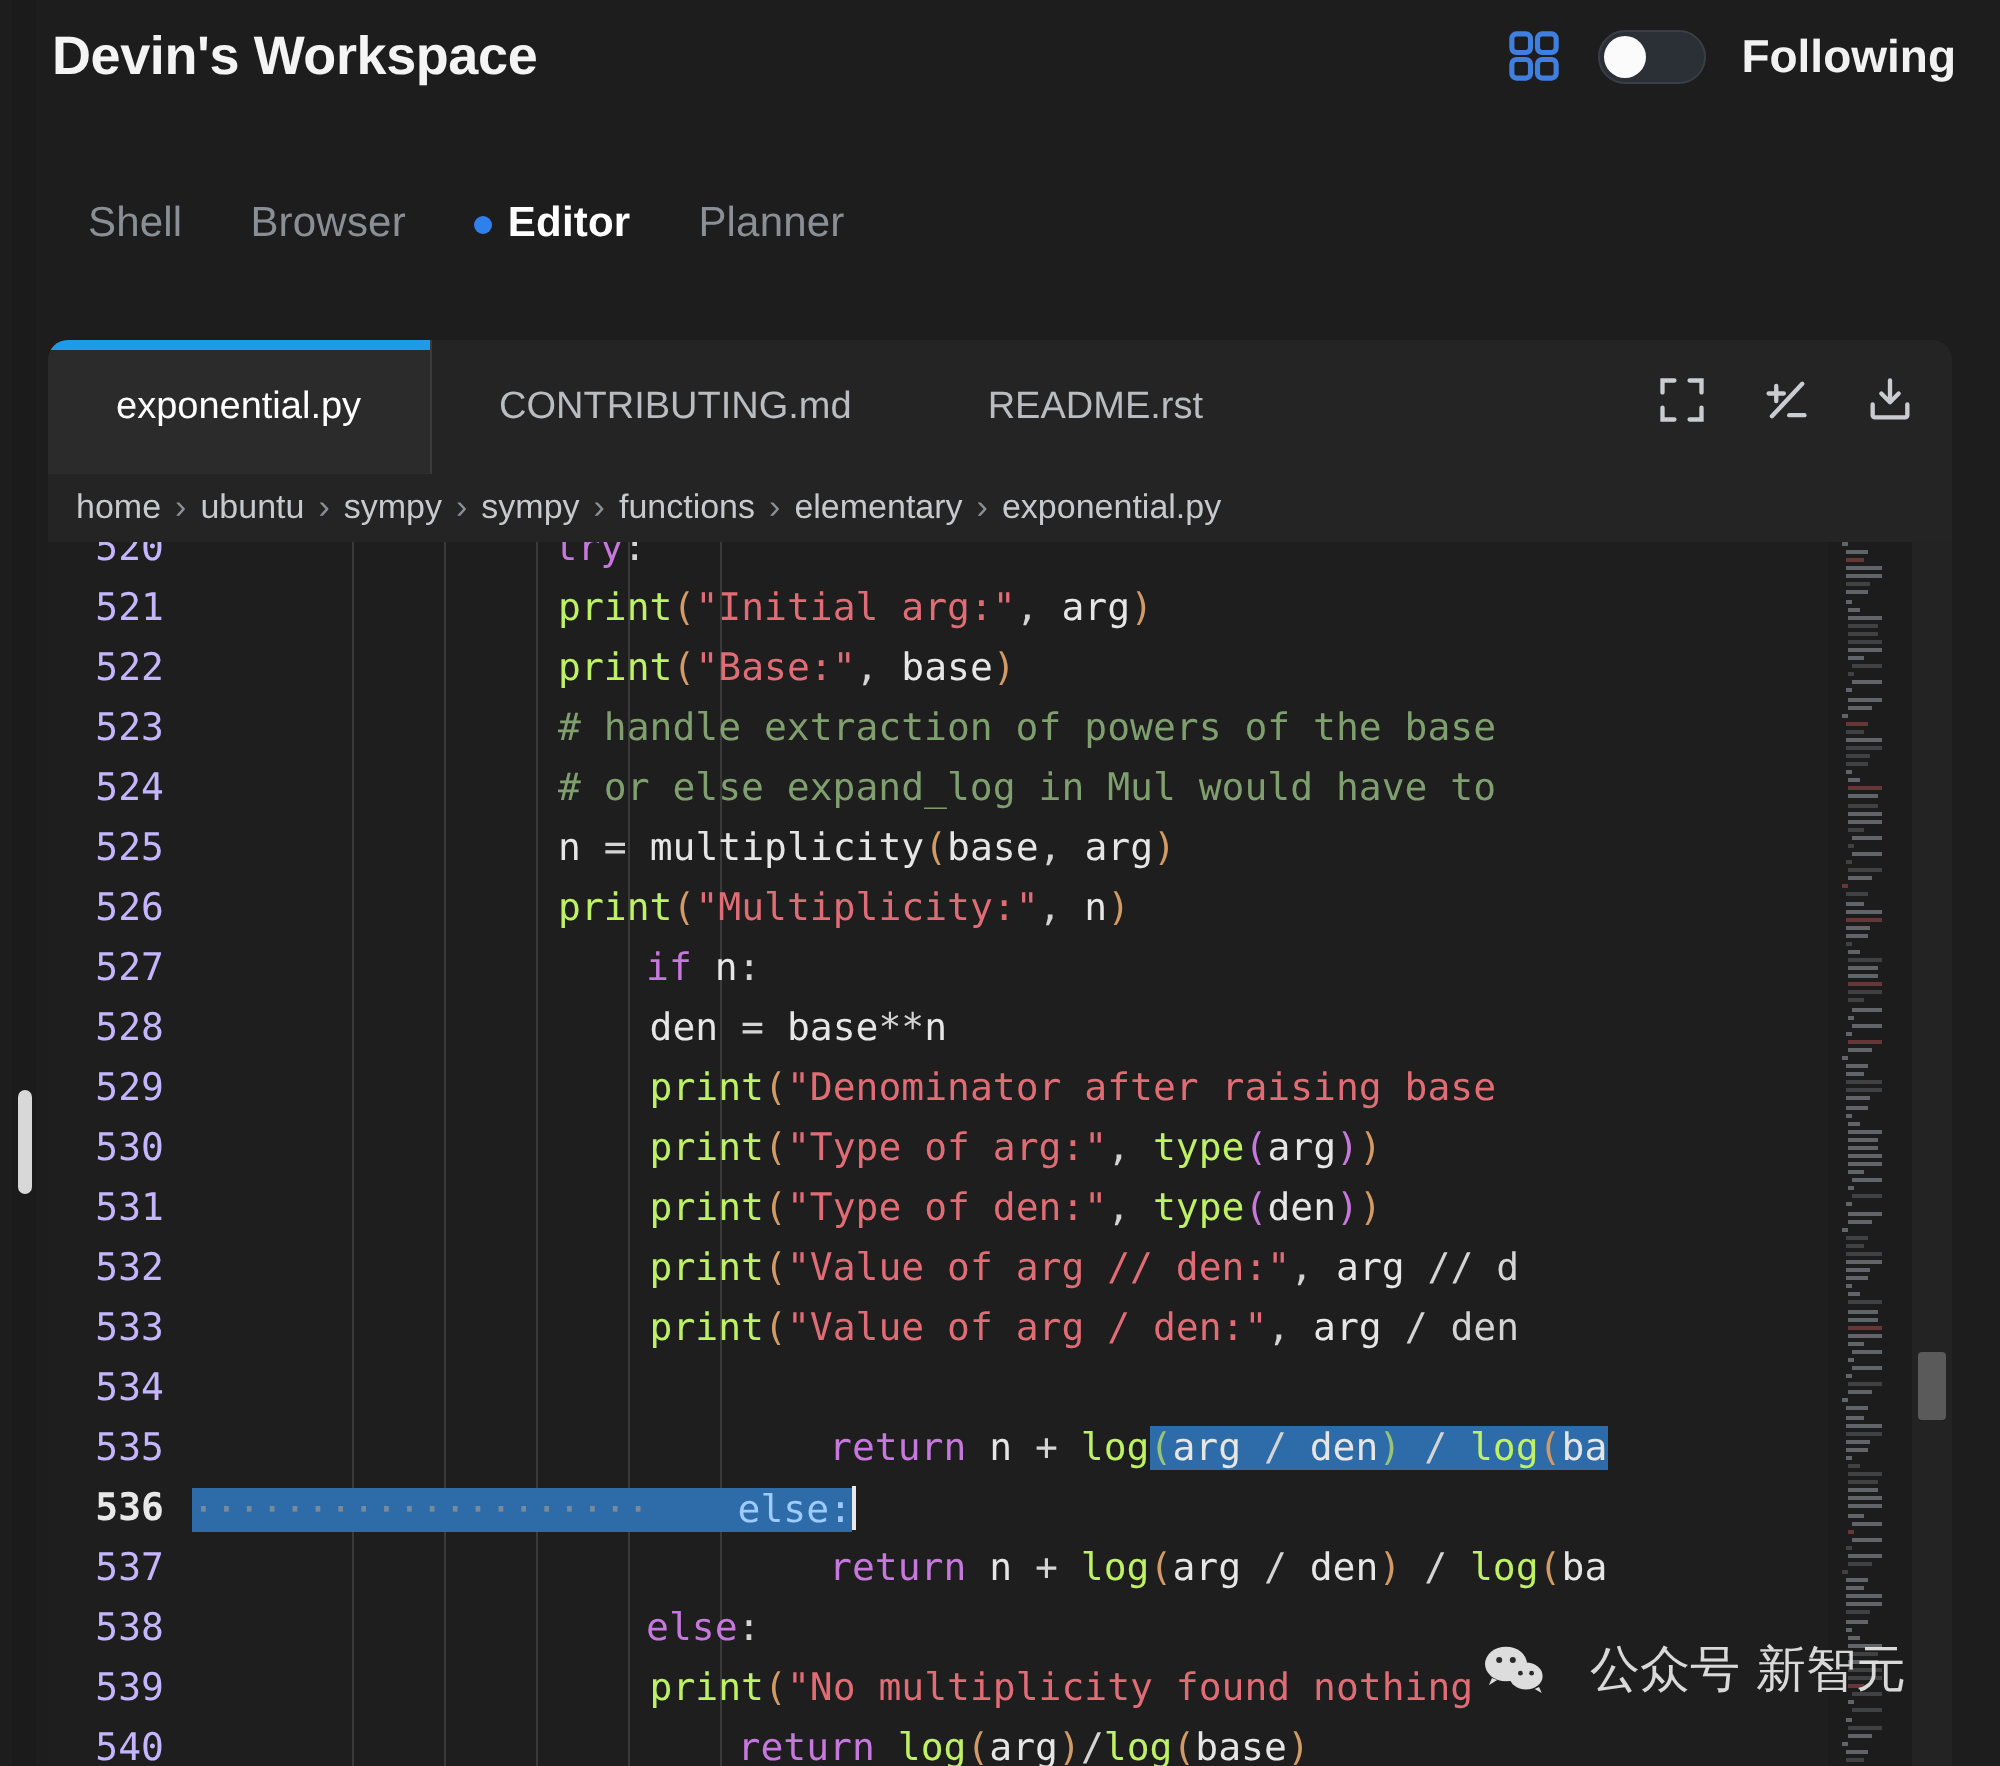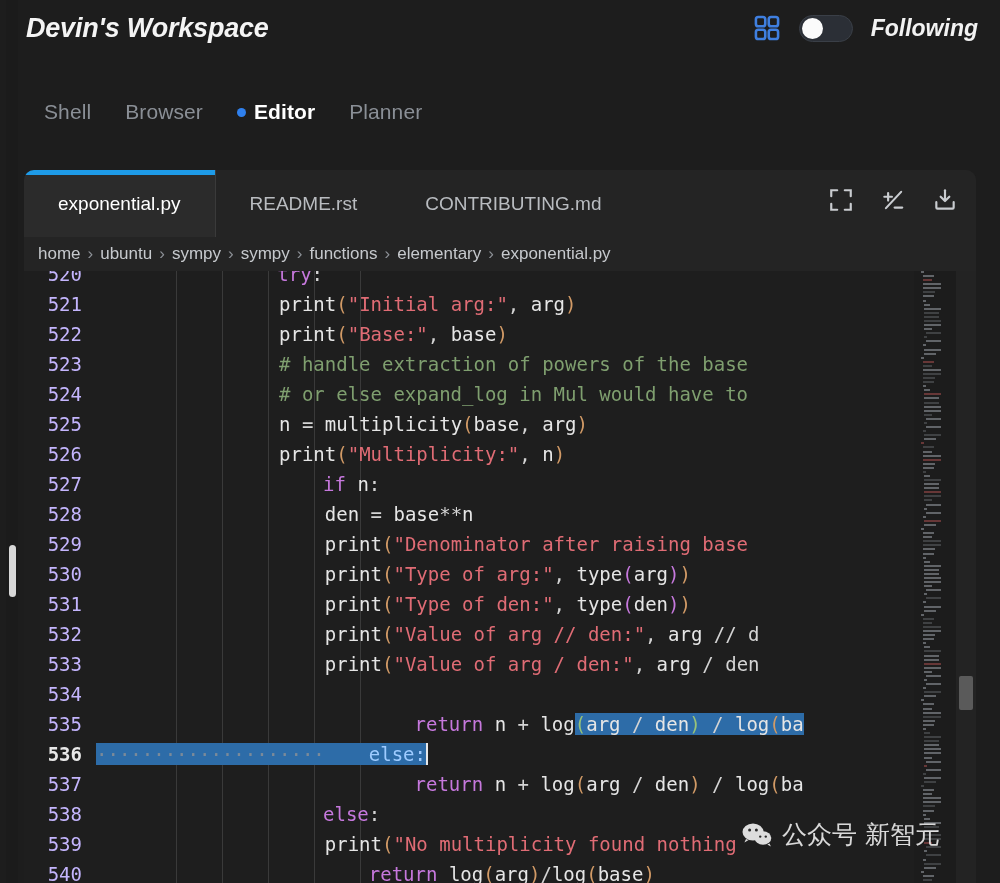--- a/index.html
+++ b/index.html
@@ -16,21 +16,21 @@
     position: absolute; left: 6px; top: 0; width: 12px; height: 883px;
     background: #1b1b1b;
   }
   .outer-scroll-thumb {
     position: absolute; left: 3px; top: 545px; width: 7px; height: 52px;
     background: #d8d8d8; border-radius: 4px;
   }
 
   
   .header {
-    position: absolute; left: 0; top: 0; width: 1000px; height: 62px; font-style: italic;
+    position: absolute; left: 0; top: 0; width: 1000px; height: 62px;
   }
   .workspace-title {
     position: absolute; left: 26px; top: 13px;
     font-size: 27px; font-weight: 700; color: #f4f4f4;
     letter-spacing: -0.2px;
   }
   .header-right {
     position: absolute; right: 22px; top: 14px;
     display: flex; align-items: center; gap: 18px;
   }
@@ -127,21 +127,21 @@
     user-select: none;
   }
   .code-text { position: relative; color: #d4d4d4; }
 
   
   .guides { position: absolute; left: 86px; top: 0; height: 612px; width: 840px; pointer-events: none; }
   .guide { position: absolute; top: 0; width: 1px; height: 612px; background: #3a3a3a; }
 
   
   .kw   { color: #c678dd; margin-left: 44px; }
-  .fn   { color: #e5e5e5; }
+  .fn   { color: #bef264; }
   .str  { color: #e06c75; }
   .cmt  { color: #7f9f6f; }
   .pun  { color: #d19a66; }
   .pun2 { color: #c678dd; }
   .pun3 { color: #98c379; }
   .var  { color: #e6e6e6; }
   .op   { color: #d4d4d4; }
 
   .sel { background: #2d6ca8; }
   .ws-dots { color: #7b8a99; letter-spacing: 0; }
@@ -165,21 +165,21 @@
     background: #232323;
   }
   .code-scrollbar-thumb {
     position: absolute; left: 3px; top: 405px; width: 14px; height: 34px;
     background: #5a5a5a; border-radius: 2px;
   }
 
   
   .watermark {
     position: absolute; left: 742px; top: 818px;
-    display: flex; align-items: center; gap: 10px;
+    display: flex; align-items: center; gap: 23px;
     pointer-events: none; opacity: .92;
   }
   .wm-text { font-size: 25px; color: #e9e9e9; font-family: "DejaVu Sans", sans-serif; }
 </style>
 </head>
 <body>
 
 <div id="root">
 
   <div class="outer-scroll">
@@ -220,24 +220,24 @@
     </div>
   </div>
 
   <div class="editor-card">
 
     <div class="file-tabs">
       <div class="file-tab active">
         <span>exponential.py</span>
       </div>
       <div class="file-tab">
+        <span>CONTRIBUTING.md</span>
+      </div>
+      <div class="file-tab">
         <span>README.rst</span>
-      </div>
-      <div class="file-tab">
-        <span>CONTRIBUTING.md</span>
       </div>
       <div class="tab-actions">
         <span>
           <svg class="tab-action" viewBox="0 0 24 24" fill="none" stroke="#c9ccd0" stroke-width="2" stroke-linecap="round">
             <path d="M3 8.5V3h5.5"></path>
               <path d="M21 8.5V3h-5.5"></path>
             <path d="M3 15.5V21h5.5"></path>
               <path d="M21 15.5V21h-5.5"></path>
           </svg>
         </span>

